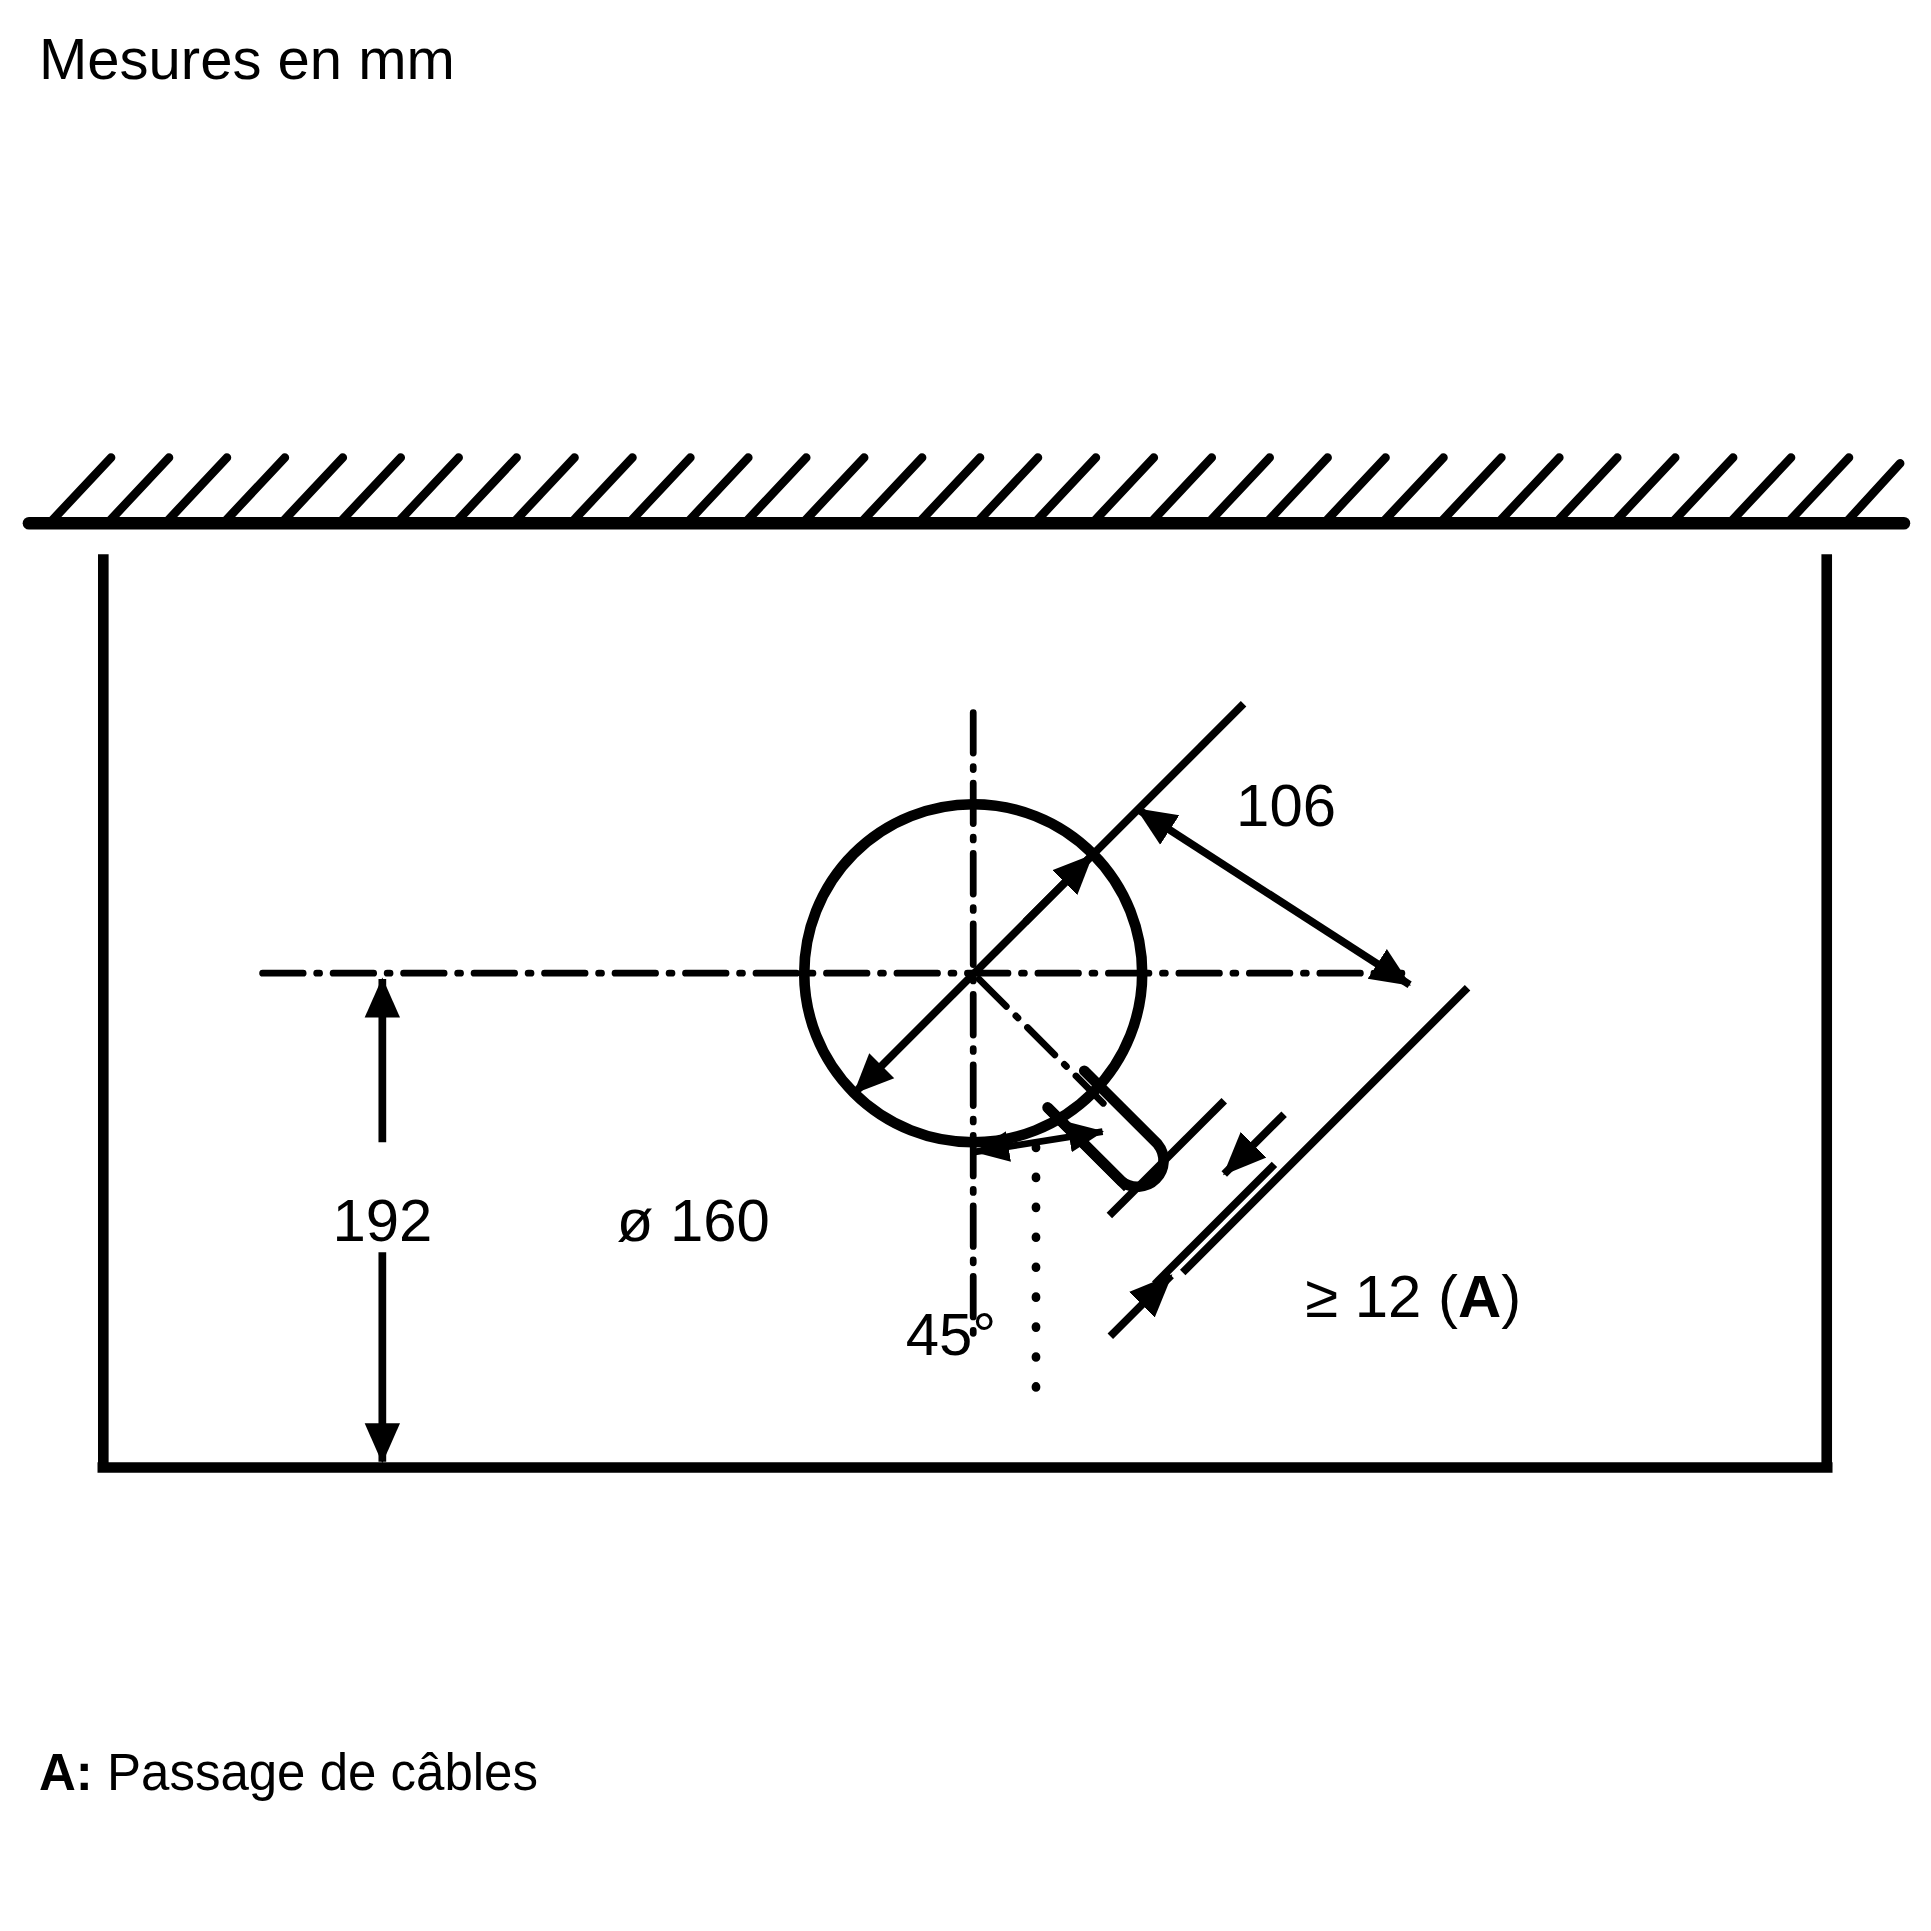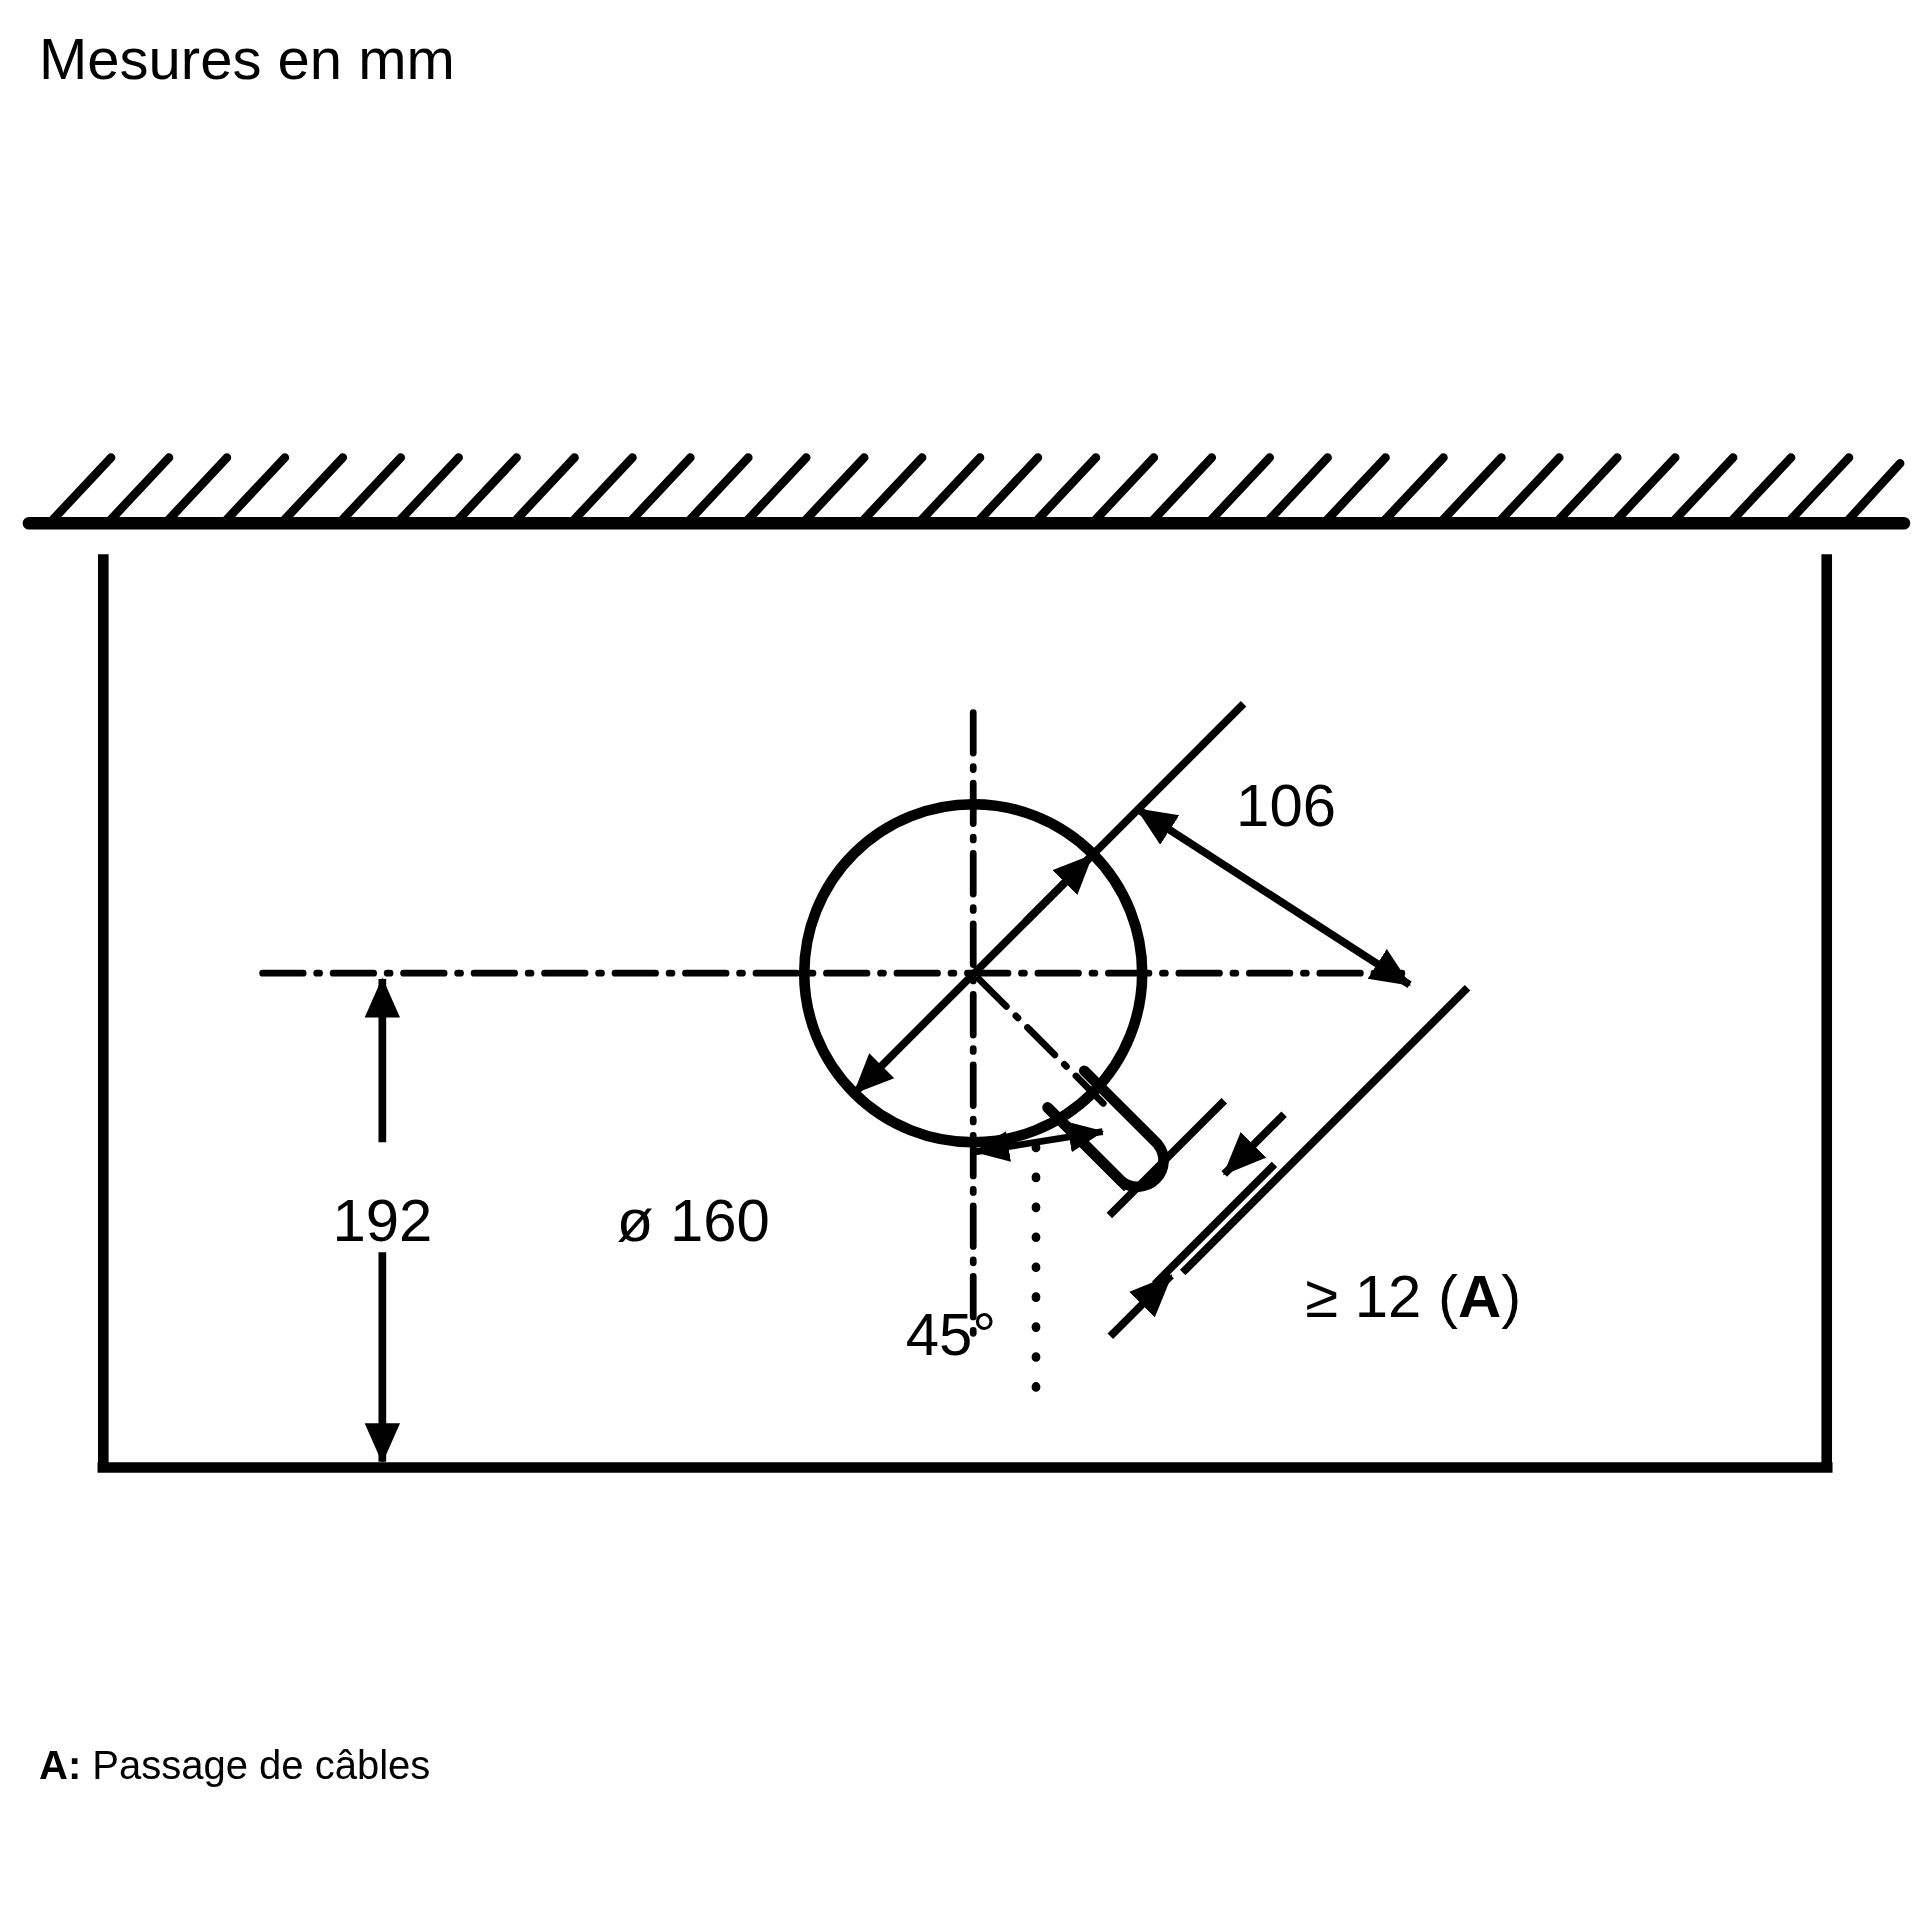--- a/index.html
+++ b/index.html
@@ -33,21 +33,21 @@
   }
   #title-view {
     top: 97px;
     font-size: 58px;
     font-weight: 700;
   }
   #legend {
     position: absolute;
     left: 39px;
     top: 1743px;
-    font-size: 40px;
+    font-size: 51px;
     font-weight: 400;
     white-space: pre;
   }
   #legend .key { font-weight: 700; }
   svg#drawing {
     position: absolute;
     left: 0;
     top: 0;
     width: 1931px;
     height: 1931px;

